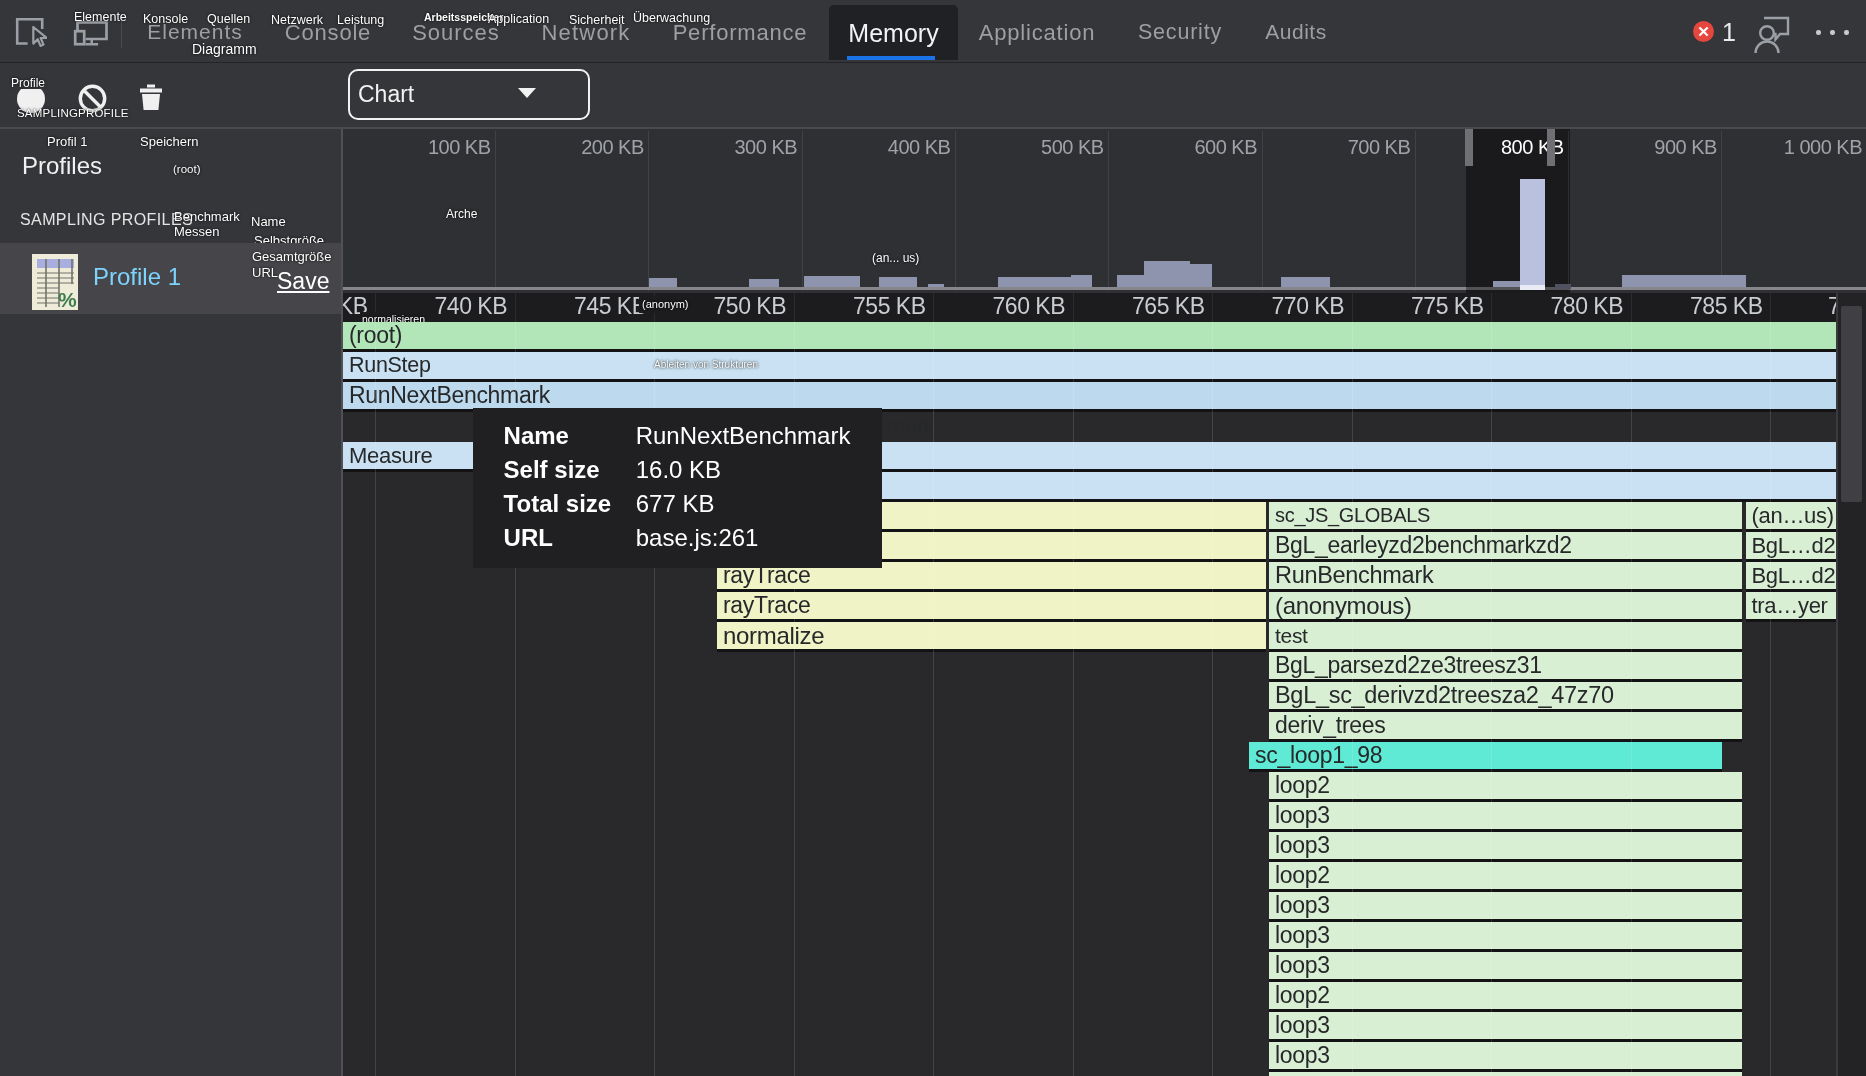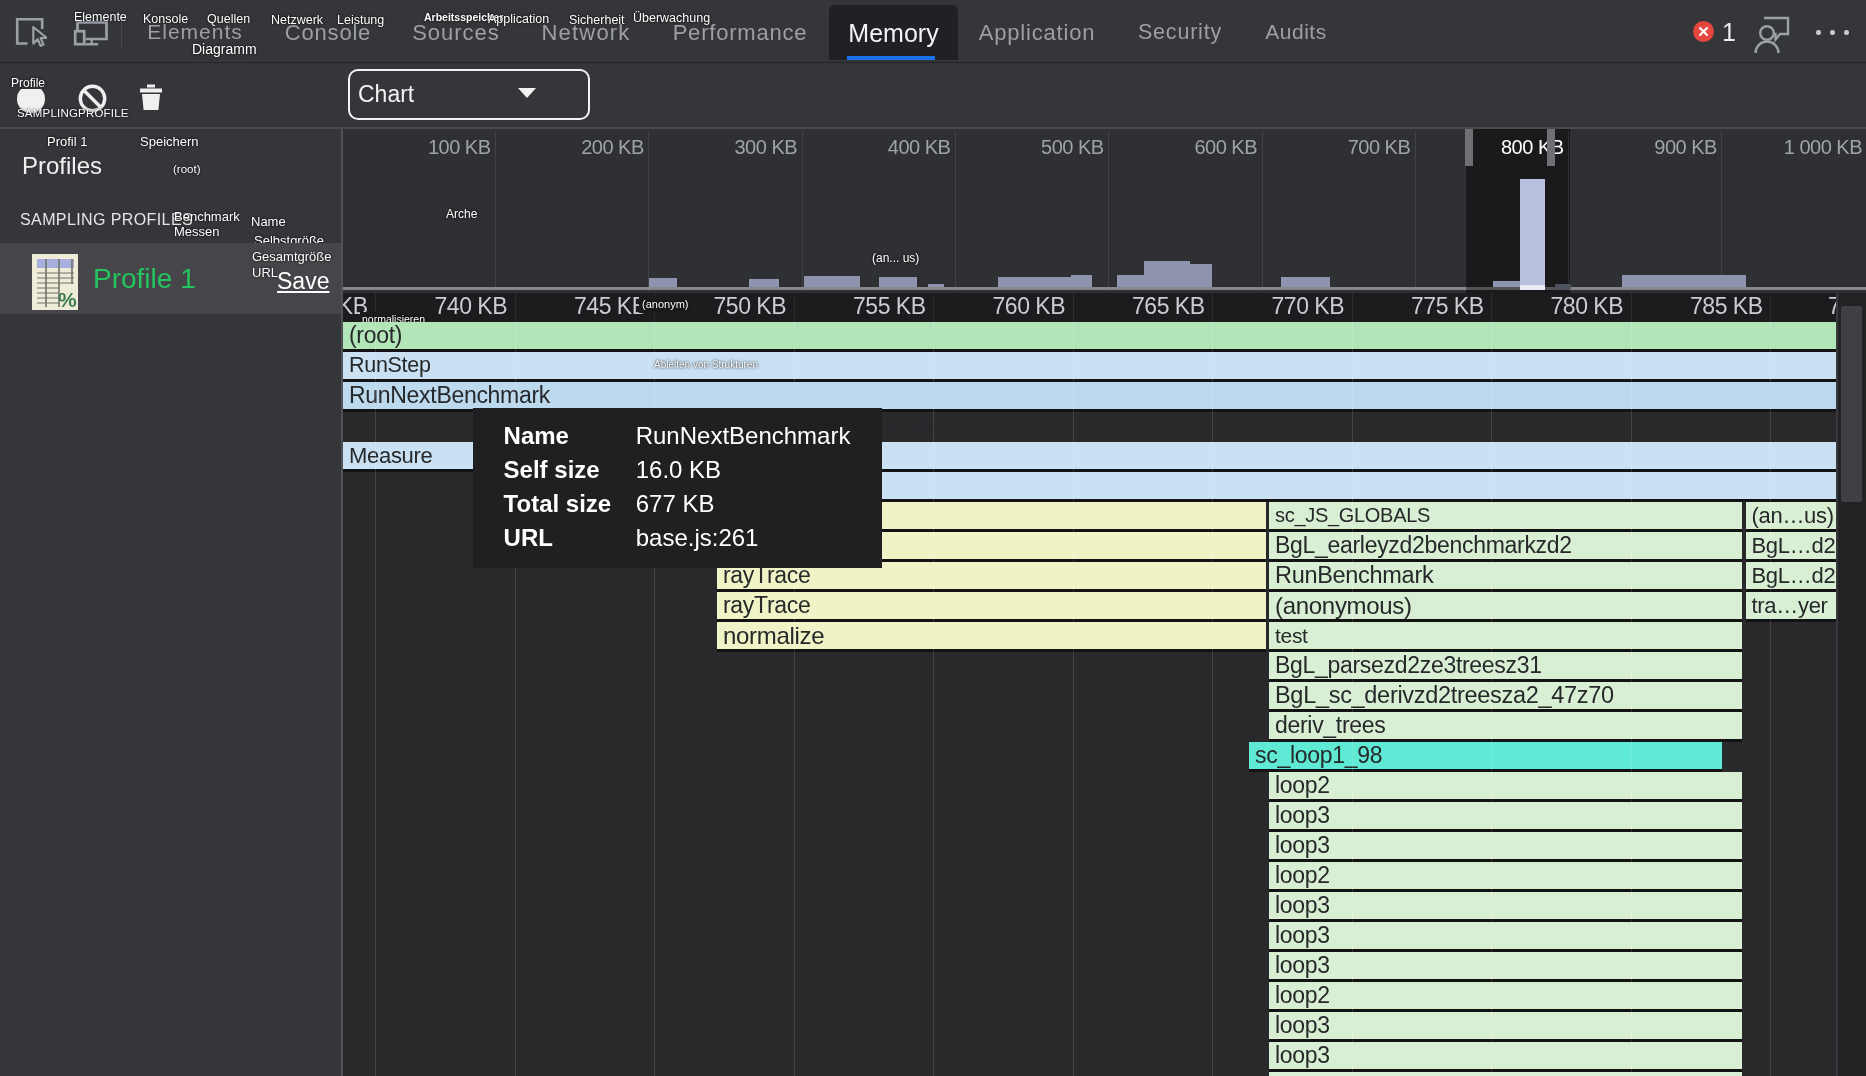--- a/index.html
+++ b/index.html
@@ -87,21 +87,21 @@
 <rect x="0" y="0" width="46" height="56" fill="#eeebd9"></rect>
 <rect x="5" y="5" width="37" height="9" fill="#a8aedd"></rect>
 <g stroke="#9a9a90" stroke-width="1.3" fill="none">
 <path d="M5 19 h37 M5 24 h37 M5 29 h37 M5 34 h22 M5 39 h22 M5 44 h22 M5 49 h22"></path>
 </g>
 <g stroke="#73736a" stroke-width="1.6" fill="none">
       <path d="M14 5 v48 M27 5 v48 M40 5 v25"></path>
     </g>
 <text x="26" y="53" font-family="Liberation Sans" font-size="21" font-weight="bold" fill="#3e7d4e">%</text>
 </svg>
-<div class="ab" style="left:93px;top:263px;color:#22c55e;font-size:28px;">Profile 1</div>
+<div class="ab" style="left:93px;top:263px;color:#7dd3fc;font-size:24px;">Profile 1</div>
 <div class="ov" style="left:252px;top:249px;">Gesamtgröße</div>
 <div class="ov" style="left:252px;top:265px;">URL</div>
 <div class="ab" style="left:277px;top:268px;color:#fff;font-size:23px;text-decoration:underline;">Save</div>
 <div class="ab" id="ovw" style="left:343px;top:129px;width:1523px;height:164px;background:#2f3034;overflow:hidden;">
 <div class="ab" style="left:1123px;top:0;width:104px;height:164px;background:#1a1a1d;"></div>
 <div class="og" style="left:152px;top:2px;height:160px;"></div>
 <div class="og" style="left:305.3px;top:2px;height:160px;"></div>
 <div class="og" style="left:458.6px;top:2px;height:160px;"></div>
 <div class="og" style="left:611.9px;top:2px;height:160px;"></div>
 <div class="og" style="left:765.2px;top:2px;height:160px;"></div>

